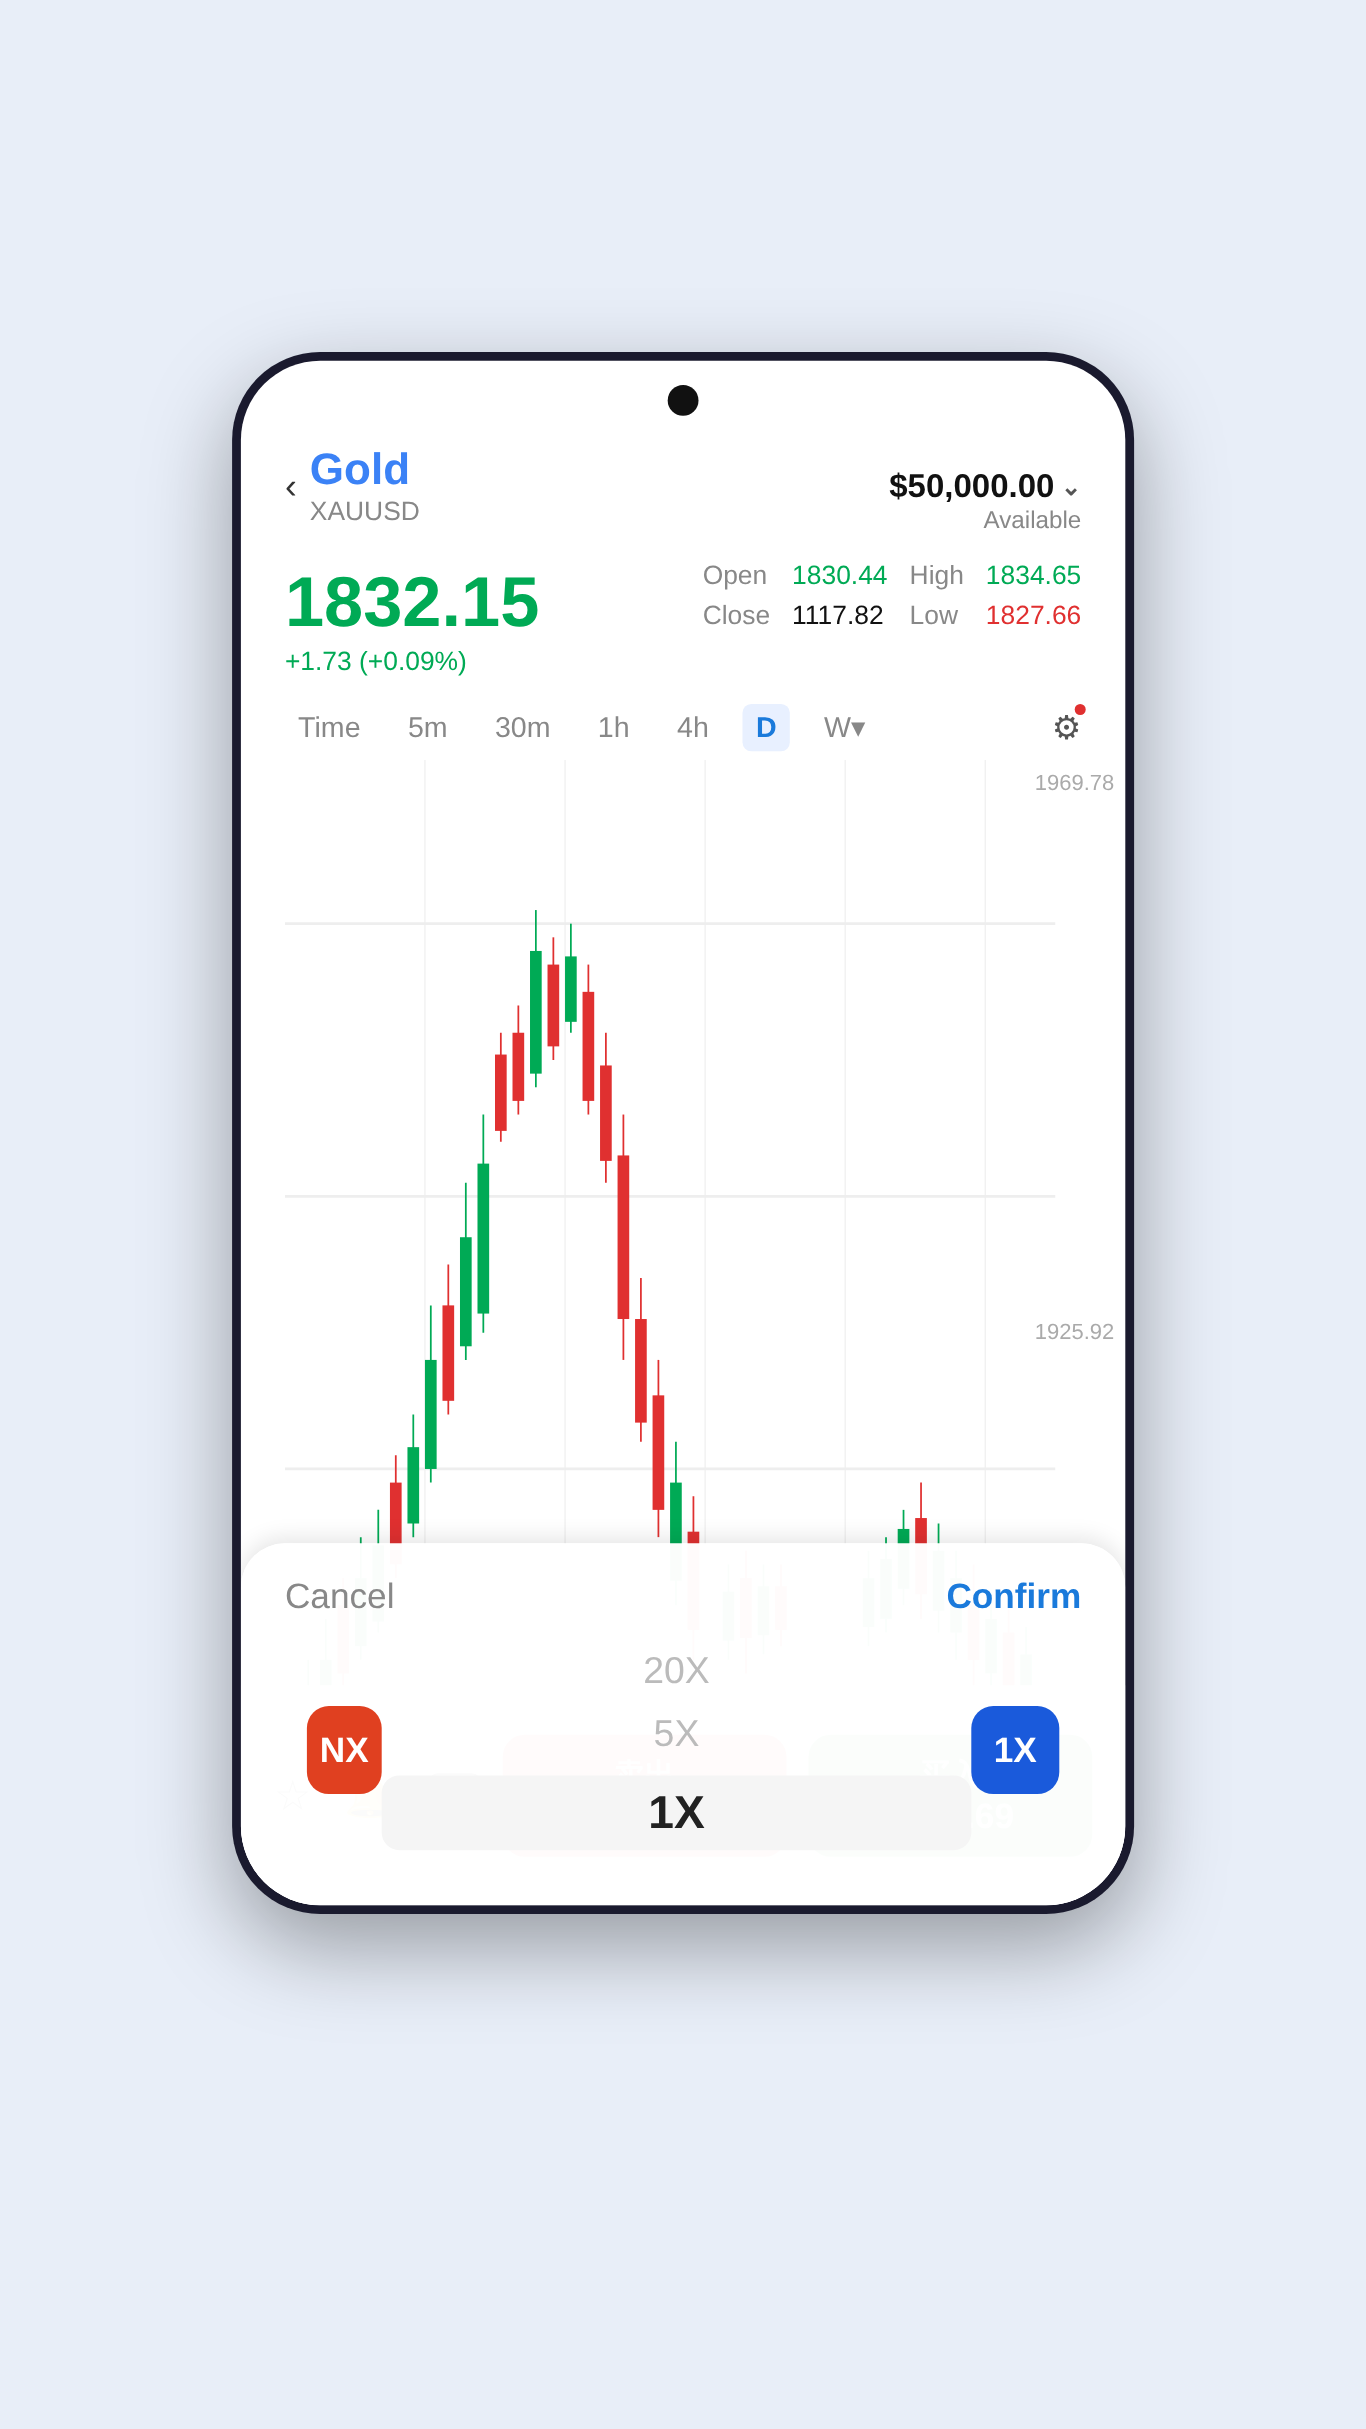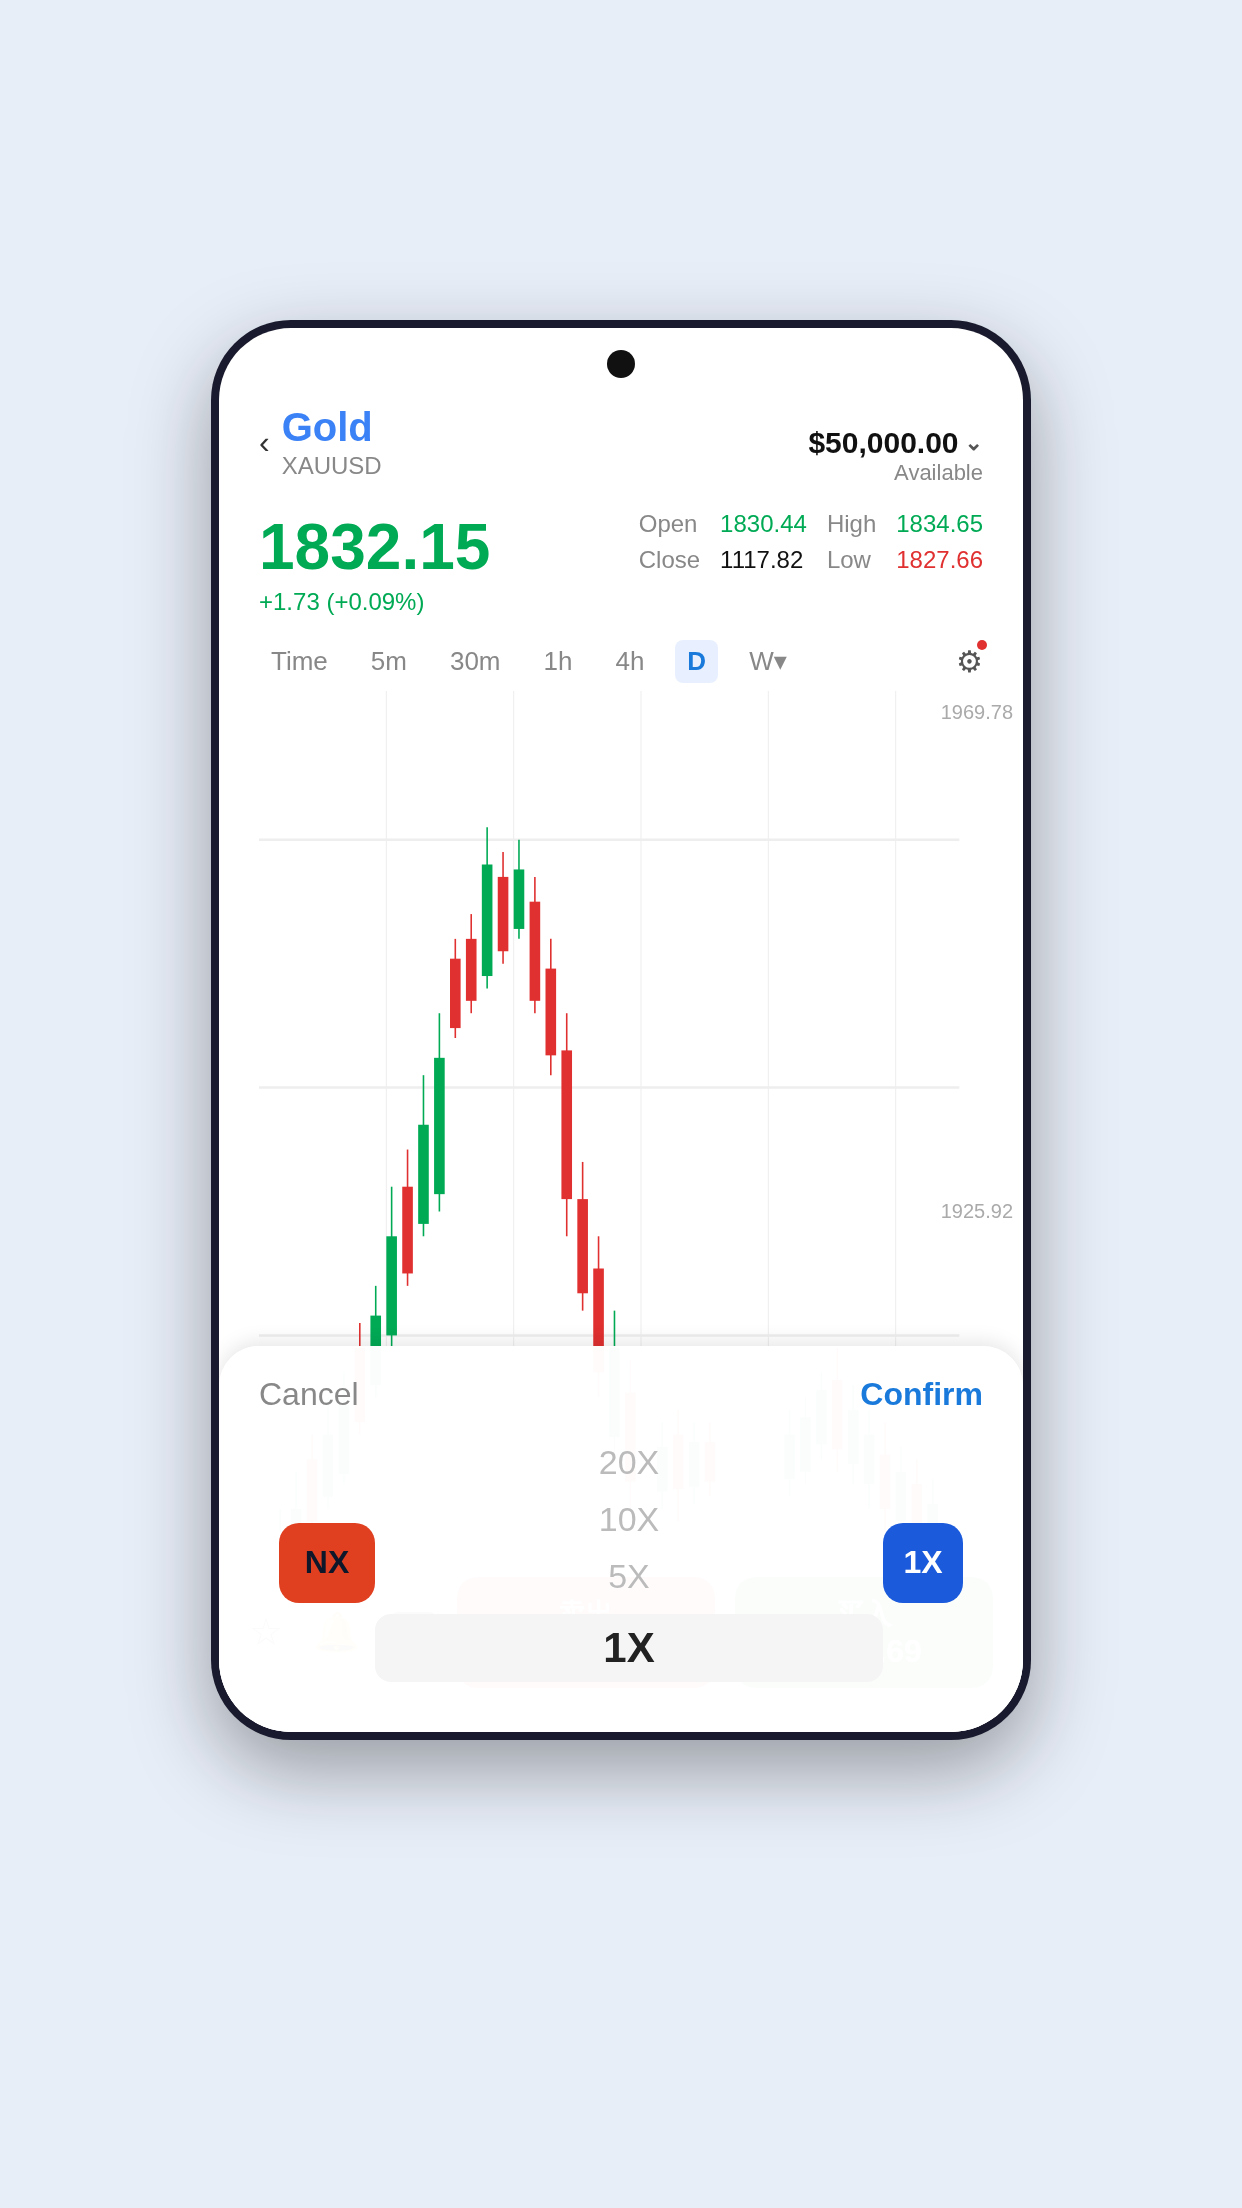--- a/index.html
+++ b/index.html
@@ -246,30 +246,30 @@
     }
 
     .picker-scroll {
       display: flex;
       align-items: center;
       justify-content: space-between;
       padding: 0 20px;
     }
 
     .nx-logo {
-      width: 96px;
+      width: 68px;
       height: 80px;
       background: #e04020;
       border-radius: 20px;
       display: flex;
       align-items: center;
       justify-content: center;
       font-size: 32px;
       font-weight: 700;
-      color: #0f172a;
+      color: #ffffff;
     }
 
     .picker-options {
       flex: 1;
       text-align: center;
       display: flex;
       flex-direction: column;
       gap: 18px;
       padding: 10px 0;
     }
@@ -570,21 +570,20 @@
 
         <div class="picker-overlay">
           <div class="picker-header">
             <div class="picker-cancel">Cancel</div>
             <div class="picker-confirm">Confirm</div>
           </div>
           <div class="picker-scroll">
             <div class="nx-logo">NX</div>
             <div class="picker-options">
               <div class="picker-opt">20X</div>
-              <div class="picker-opt">10X</div>
               <div class="picker-opt">5X</div>
               <div class="picker-opt selected">1X</div>
             </div>
             <div class="ox-logo">1X</div>
           </div>
         </div>
 
         <div class="bottom-bar">
           <div class="bottom-icons">
             <div class="bottom-icon">☆</div>

